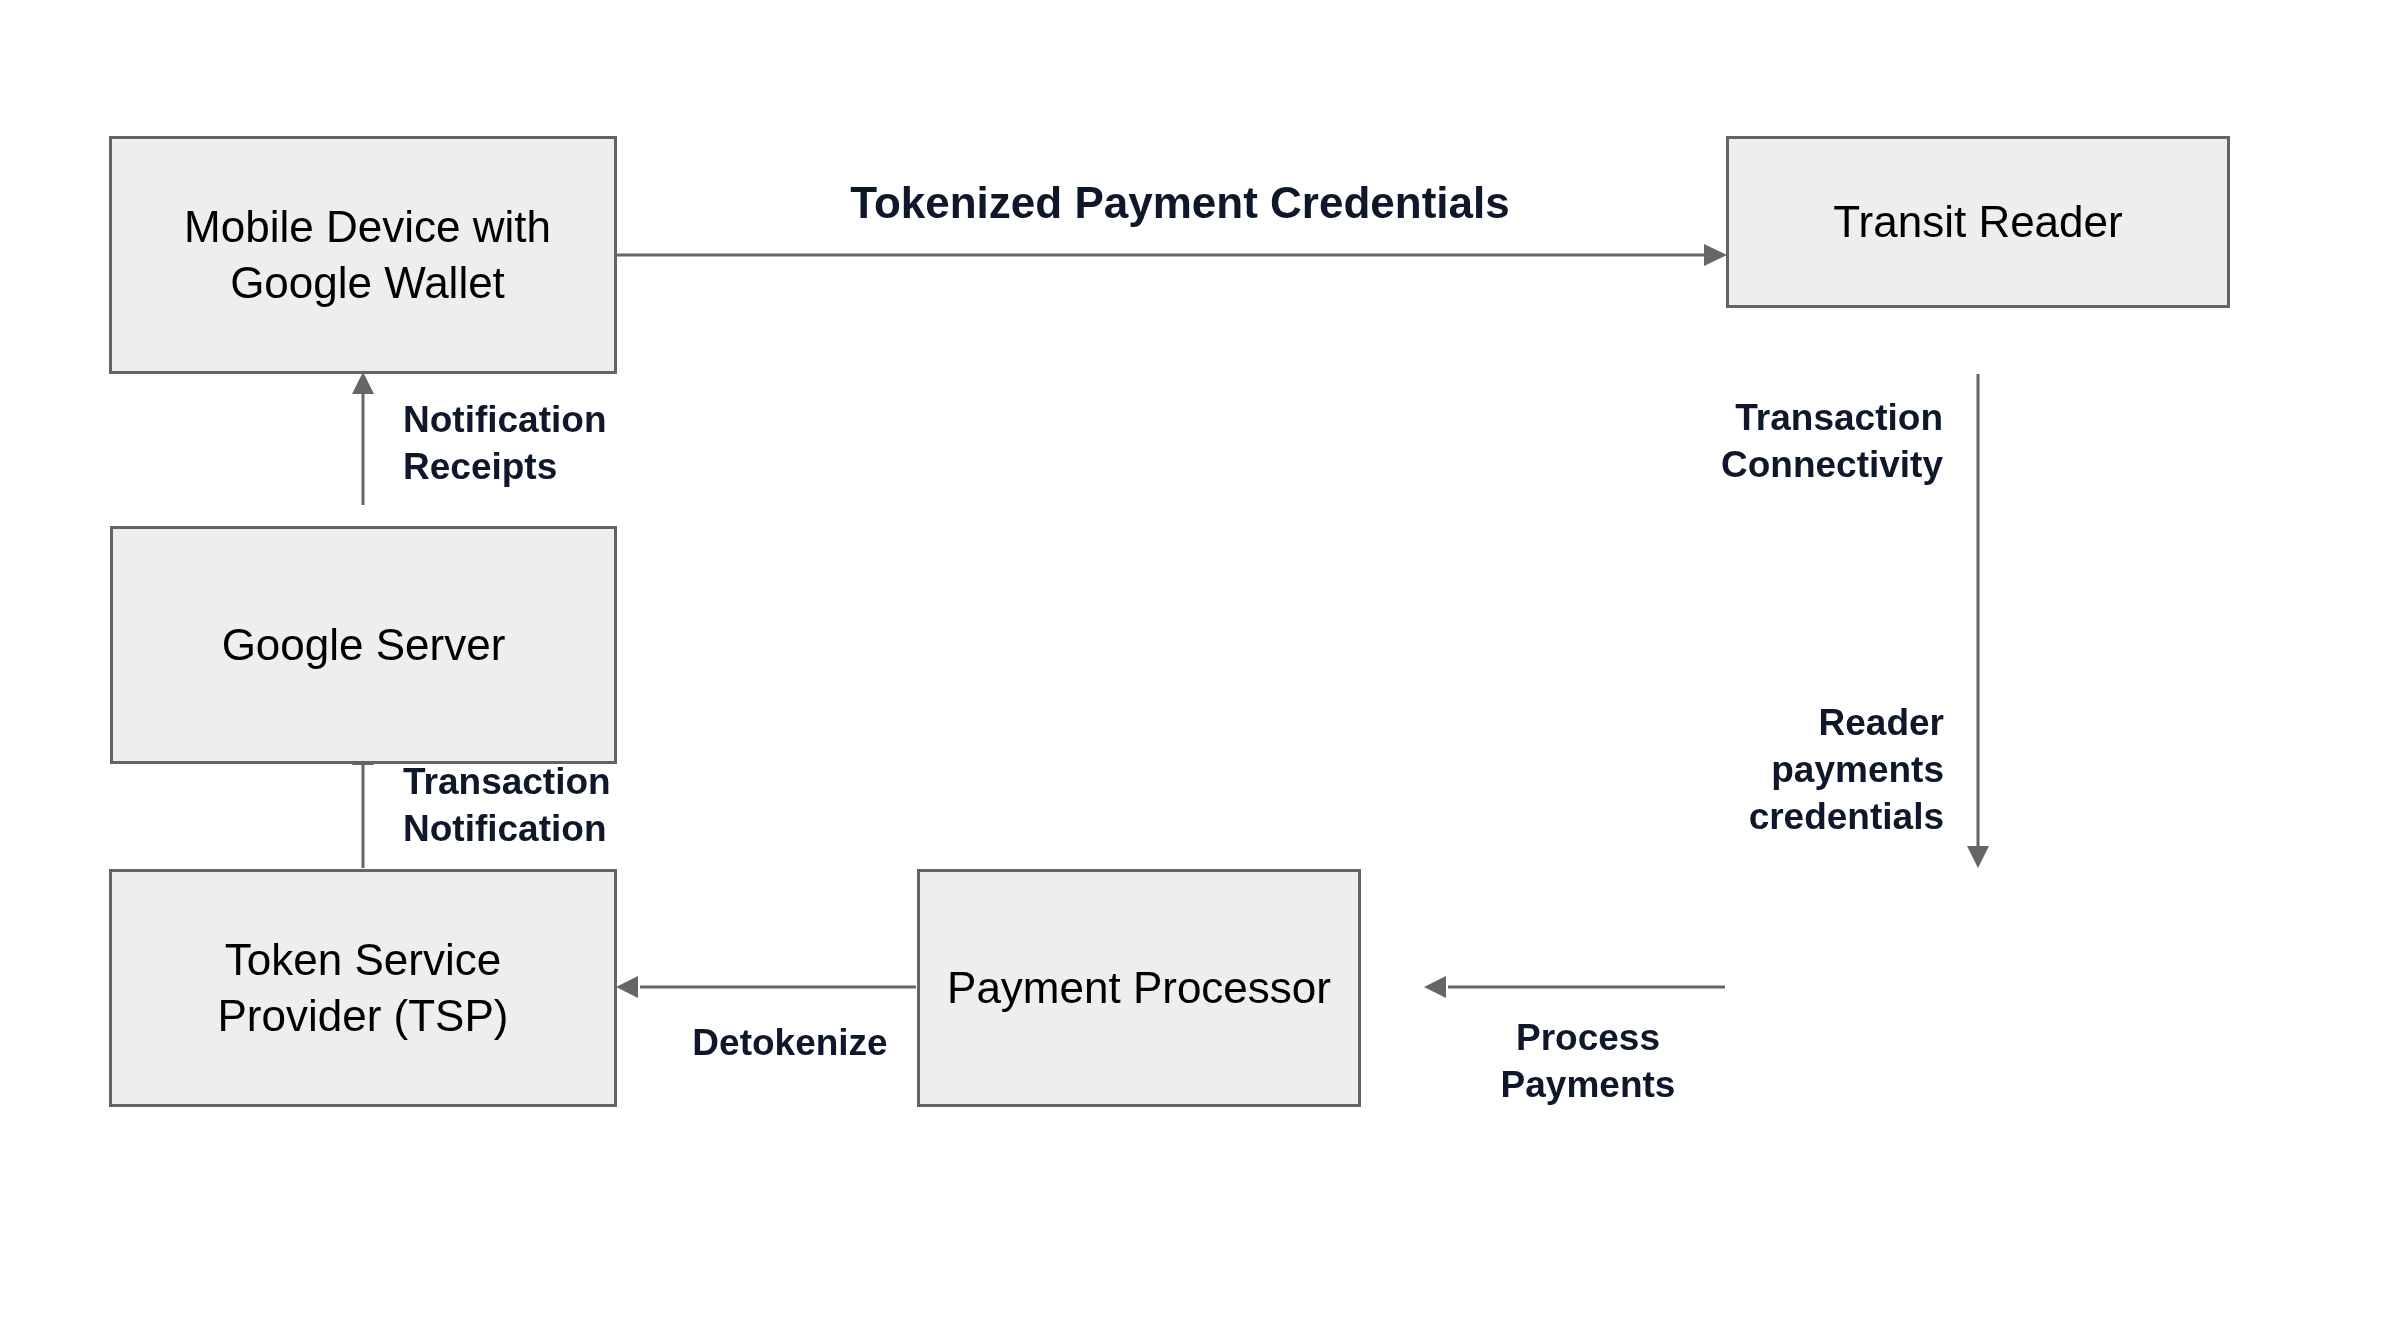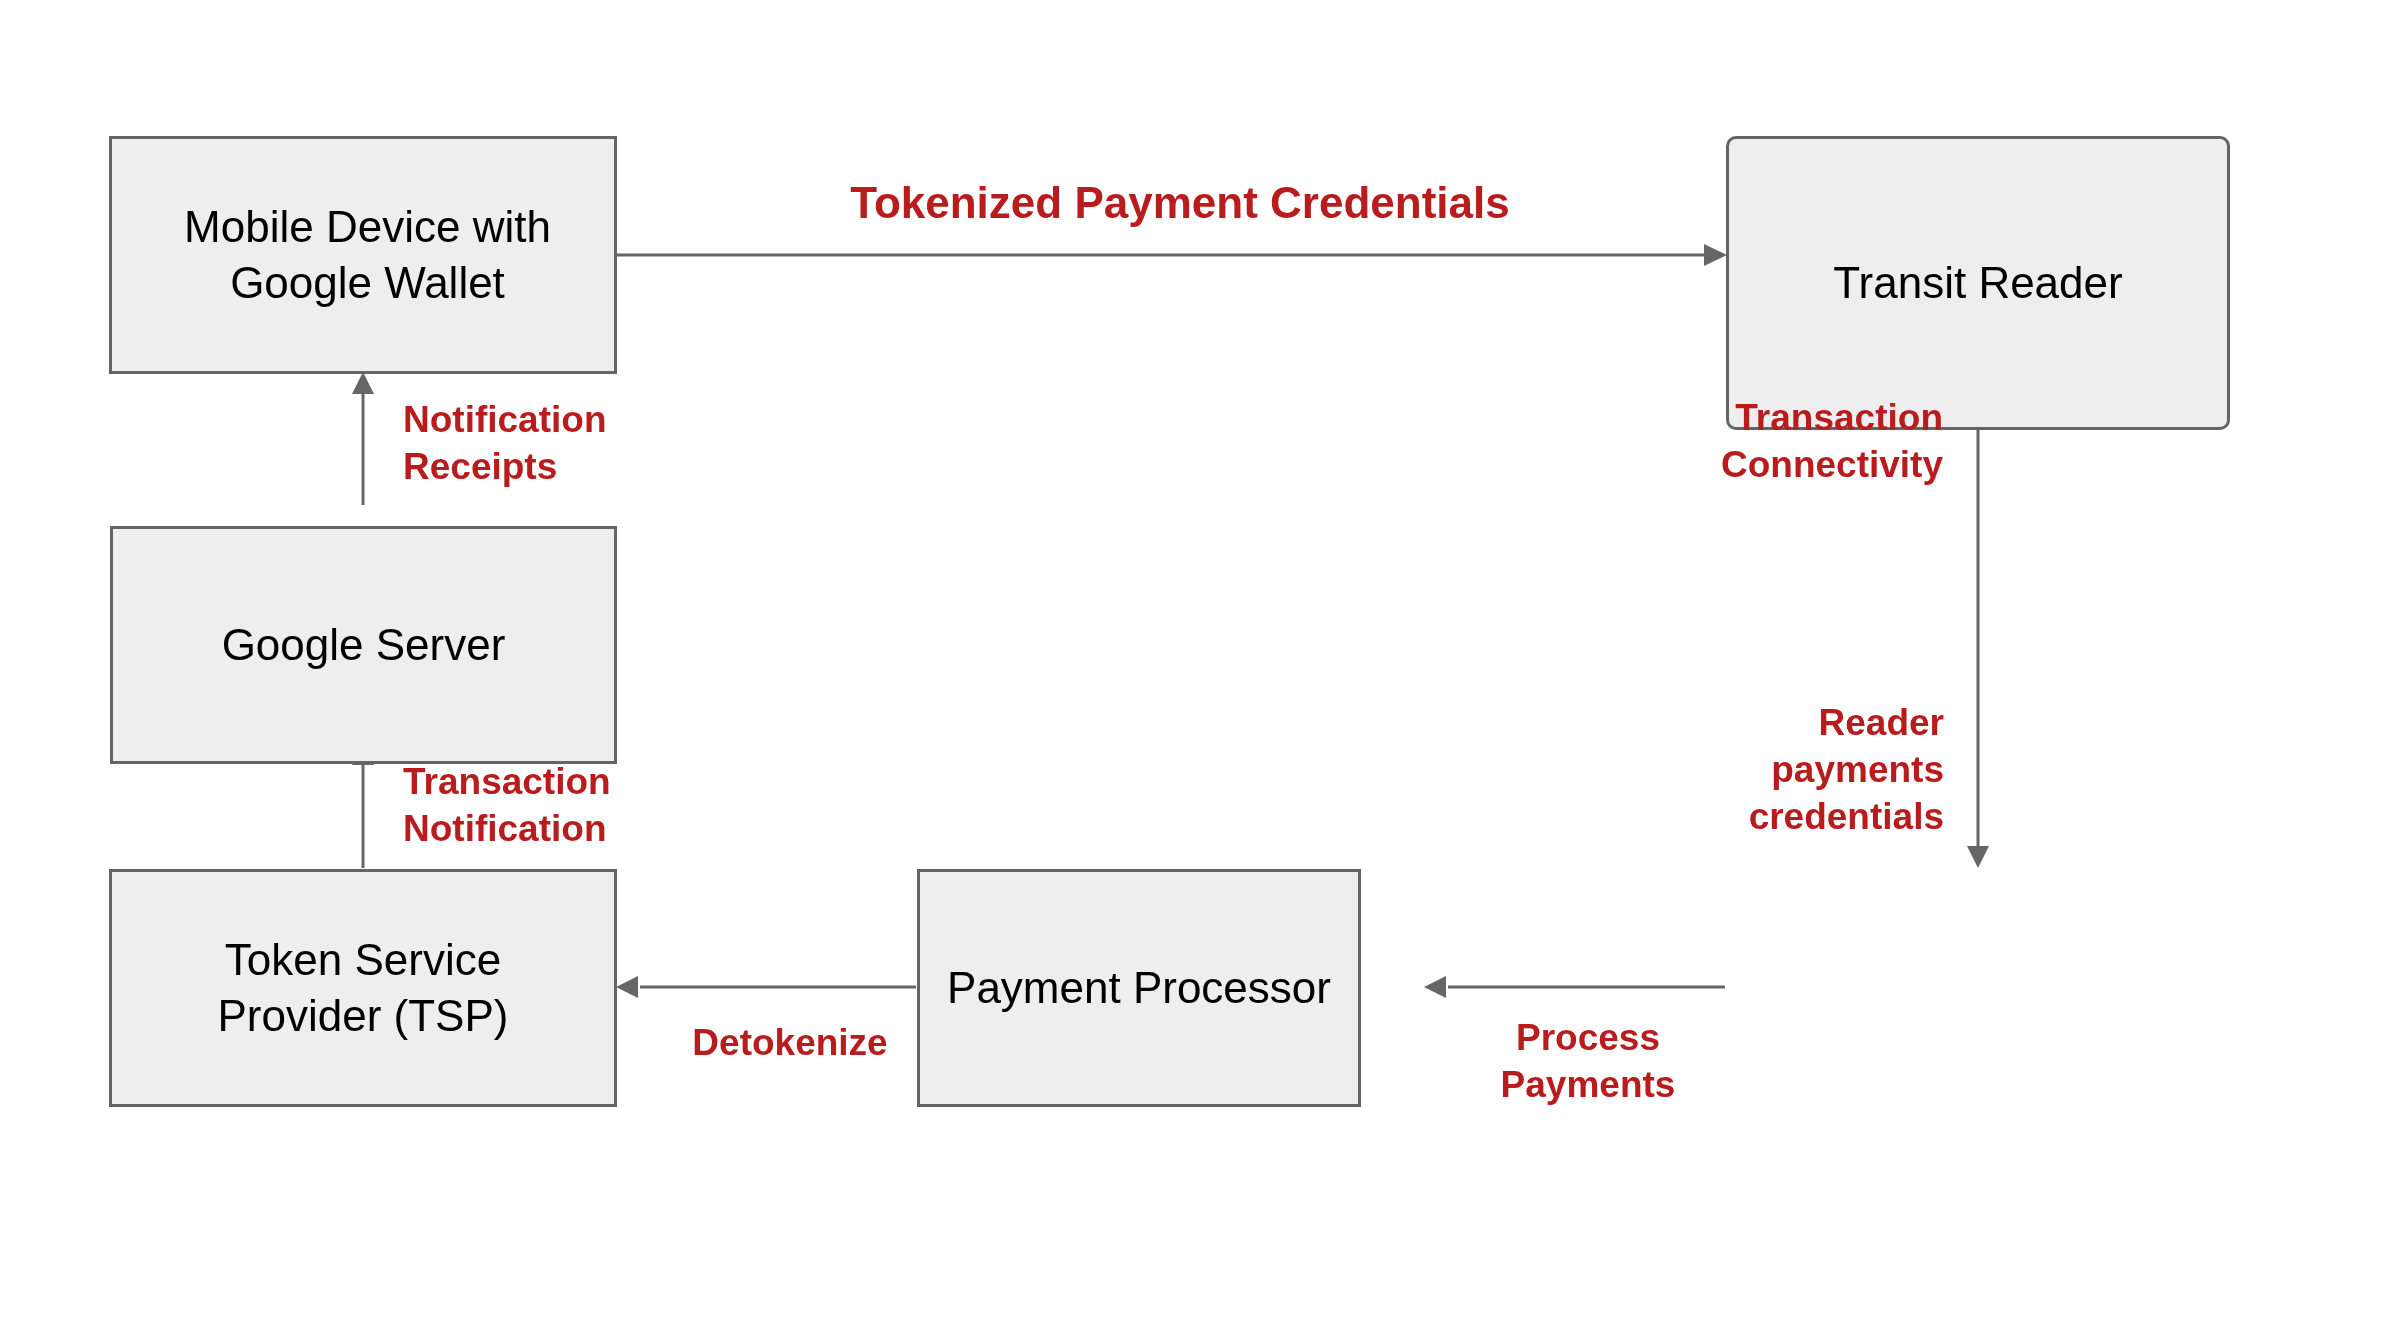--- a/index.html
+++ b/index.html
@@ -31,21 +31,21 @@
     color: #000000;
     text-align: center;
     white-space: nowrap;
   }
   .node-label span { display: block; }
   .edge-label {
     position: absolute;
     font-weight: bold;
     font-size: 37px;
     line-height: 47px;
-    color: #b91c1c;
+    color: #0f172a;
     white-space: nowrap;
   }
   .edge-label div { display: block; }
   .lbl-tokenized {
     left: 1180px; top: 176px;
     transform: translateX(-50%);
     text-align: center;
     font-size: 44px;
     line-height: 54px;
   }
@@ -90,21 +90,21 @@
     </g>
   </svg>
 
   <div class="node" style="left:109px; top:136px; width:508px; height:238px;padding-left:9px;">
     <div class="node-label">
       <span>Mobile Device with</span>
       <span>Google Wallet</span>
     </div>
   </div>
 
-  <div class="node" style="left:1726px; top:136px; width:504px; height:294px;border-radius:10px;">
+  <div class="node" style="left:1726px; top:136px; width:504px; height:172px;">
     <div class="node-label">
       <span>Transit Reader</span>
     </div>
   </div>
 
   <div class="node" style="left:110px; top:506px; width:507px; height:238px;margin-top:20px;">
     <div class="node-label">
       <span>Google Server</span>
     </div>
   </div>

